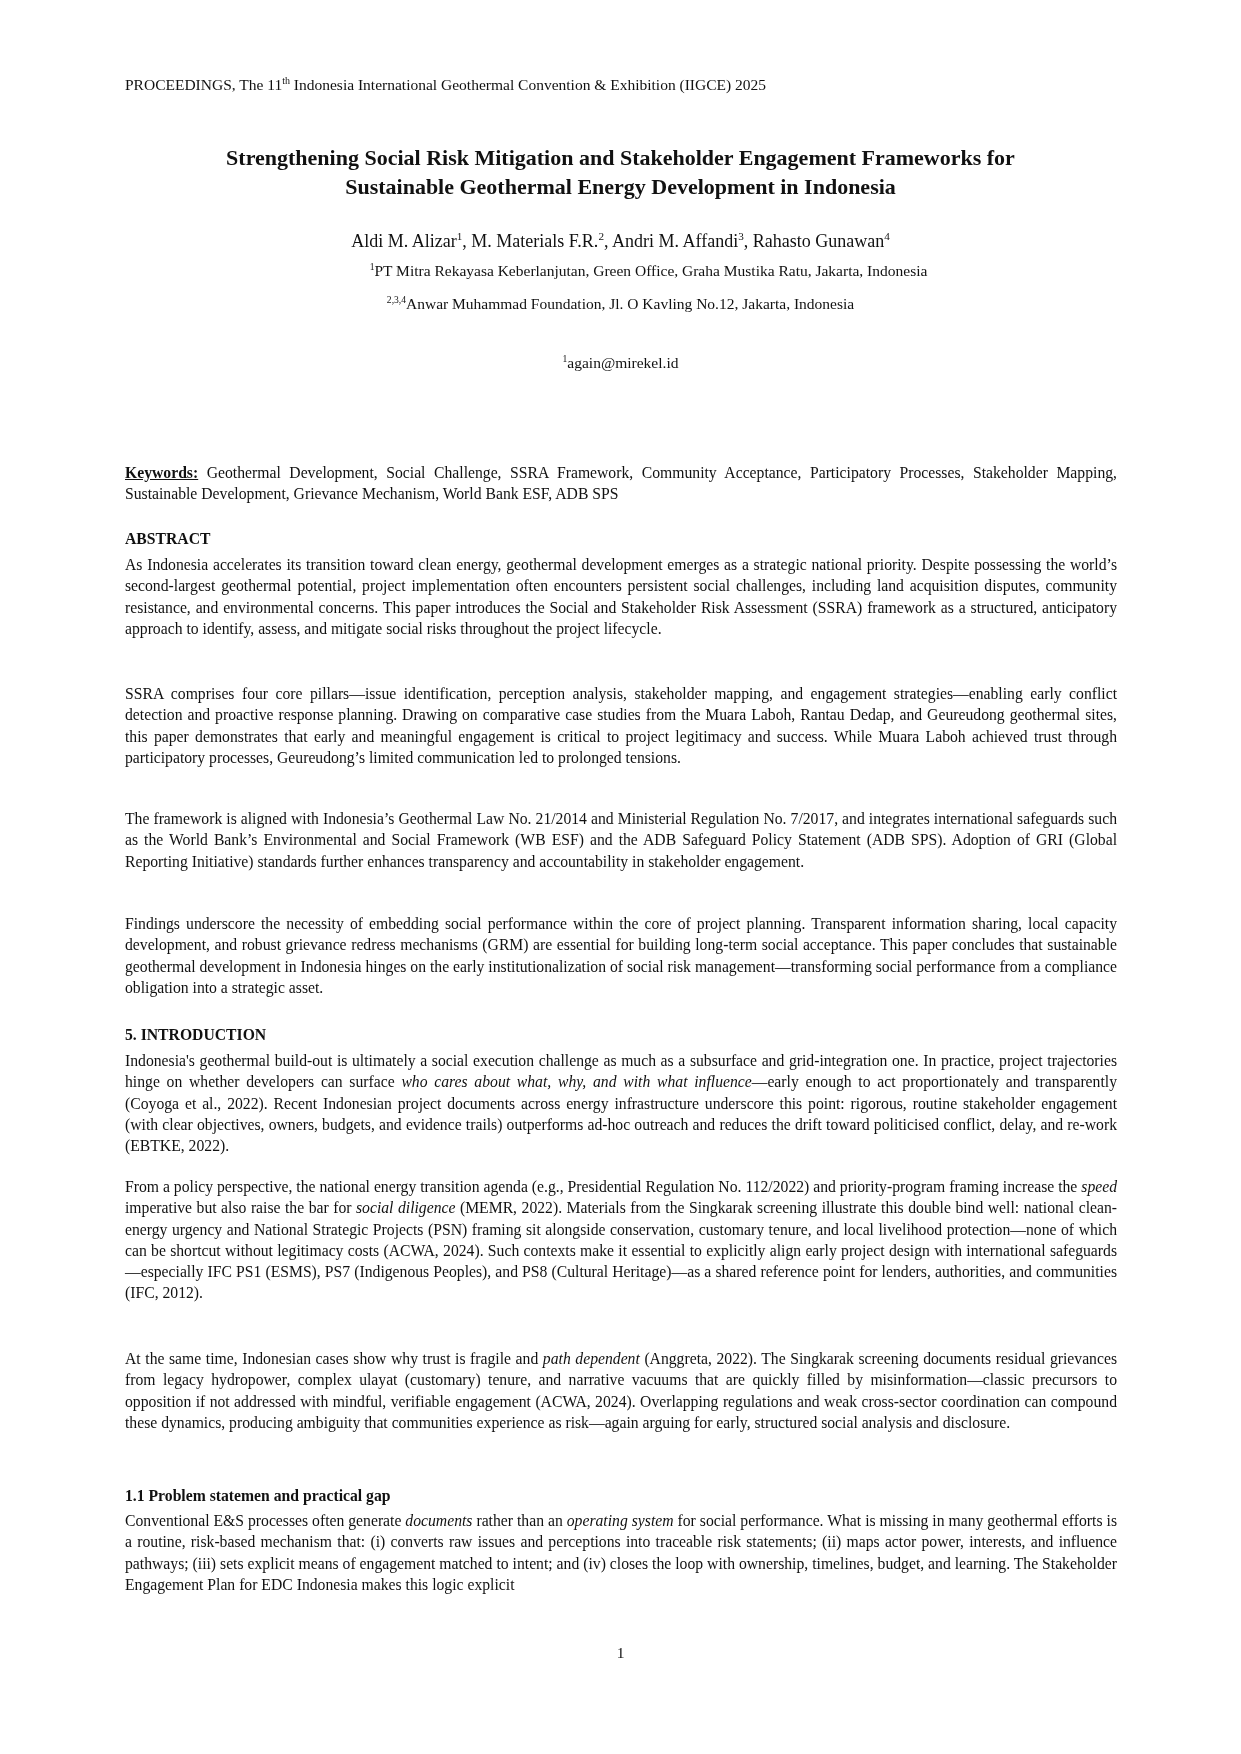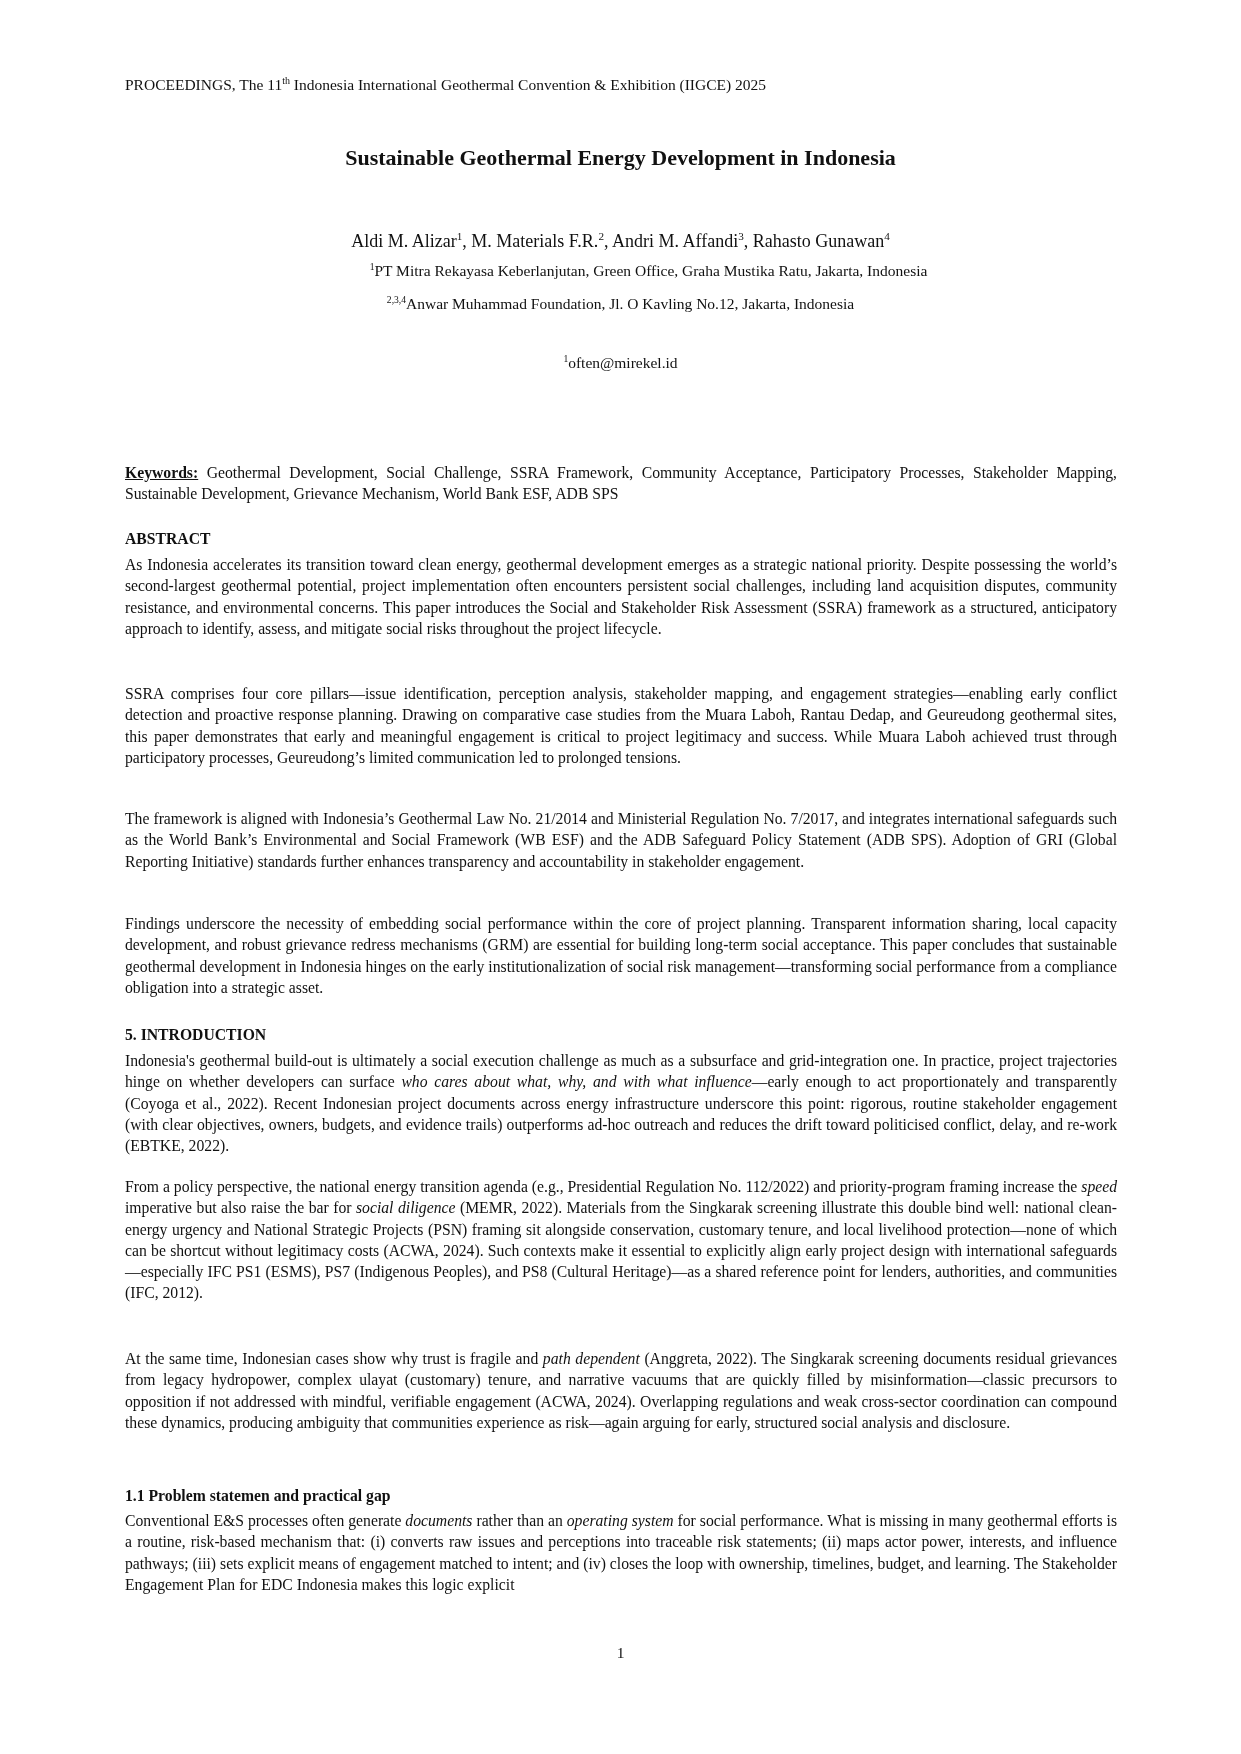--- a/index.html
+++ b/index.html
@@ -18,31 +18,32 @@
   p { margin: 0; }
 </style>
 </head>
 <body>
 
 <div class="page">
 
   <div class="header"><span>PROCEEDINGS, The 11</span><sup>th</sup><span> Indonesia International Geothermal Convention &amp; Exhibition (IIGCE) 2025</span></div>
 
   <div class="title">
+    <div>Strengthening Social Risk Mitigation and Stakeholder Engagement Frameworks for</div>
     <div>Sustainable Geothermal Energy Development in Indonesia</div>
   </div>
 
   <div class="authors">
     <span><span>Aldi M. Alizar</span><sup>1</sup><span>, </span></span><span><span>M. Materials F.R.</span><sup>2</sup><span>, </span></span><span><span>Andri M. Affandi</span><sup>3</sup><span>, </span></span><span><span>Rahasto Gunawan</span><sup>4</sup></span>
   </div>
 
   <div class="aff" style="top:262px;padding-left:28px;"><sup>1</sup><span>PT Mitra Rekayasa Keberlanjutan, Green Office, Graha Mustika Ratu, Jakarta, Indonesia</span></div>
   <div class="aff" style="top:295px;"><sup>2,3,4</sup><span>Anwar Muhammad Foundation, Jl. O Kavling No.12, Jakarta, Indonesia</span></div>
 
-  <div class="aff" style="top:354px;"><sup>1</sup><span>often@mirekel.id</span></div>
+  <div class="aff" style="top:354px;"><sup>1</sup><span>again@mirekel.id</span></div>
 
   <div class="body-text keywords" style="top:462px;"><b>Keywords:</b><span> Geothermal Development, Social Challenge, SSRA Framework, Community Acceptance, Participatory Processes, Stakeholder Mapping, Sustainable Development, Grievance Mechanism, World Bank ESF, ADB SPS</span></div>
 
   <div class="heading" style="top:530px;">ABSTRACT</div>
 
   <div class="body-text" style="top:554px;">
       <p>As Indonesia accelerates its transition toward clean energy, geothermal development emerges as a strategic national priority. Despite possessing the world’s second-largest geothermal potential, project implementation often encounters persistent social challenges, including land acquisition disputes, community resistance, and environmental concerns. This paper introduces the Social and Stakeholder Risk Assessment (SSRA) framework as a structured, anticipatory approach to identify, assess, and mitigate social risks throughout the project lifecycle.</p>
     </div>
   <div class="body-text" style="top:683px;">
       <p>SSRA comprises four core pillars—issue identification, perception analysis, stakeholder mapping, and engagement strategies—enabling early conflict detection and proactive response planning. Drawing on comparative case studies from the Muara Laboh, Rantau Dedap, and Geureudong geothermal sites, this paper demonstrates that early and meaningful engagement is critical to project legitimacy and success. While Muara Laboh achieved trust through participatory processes, Geureudong’s limited communication led to prolonged tensions.</p>

